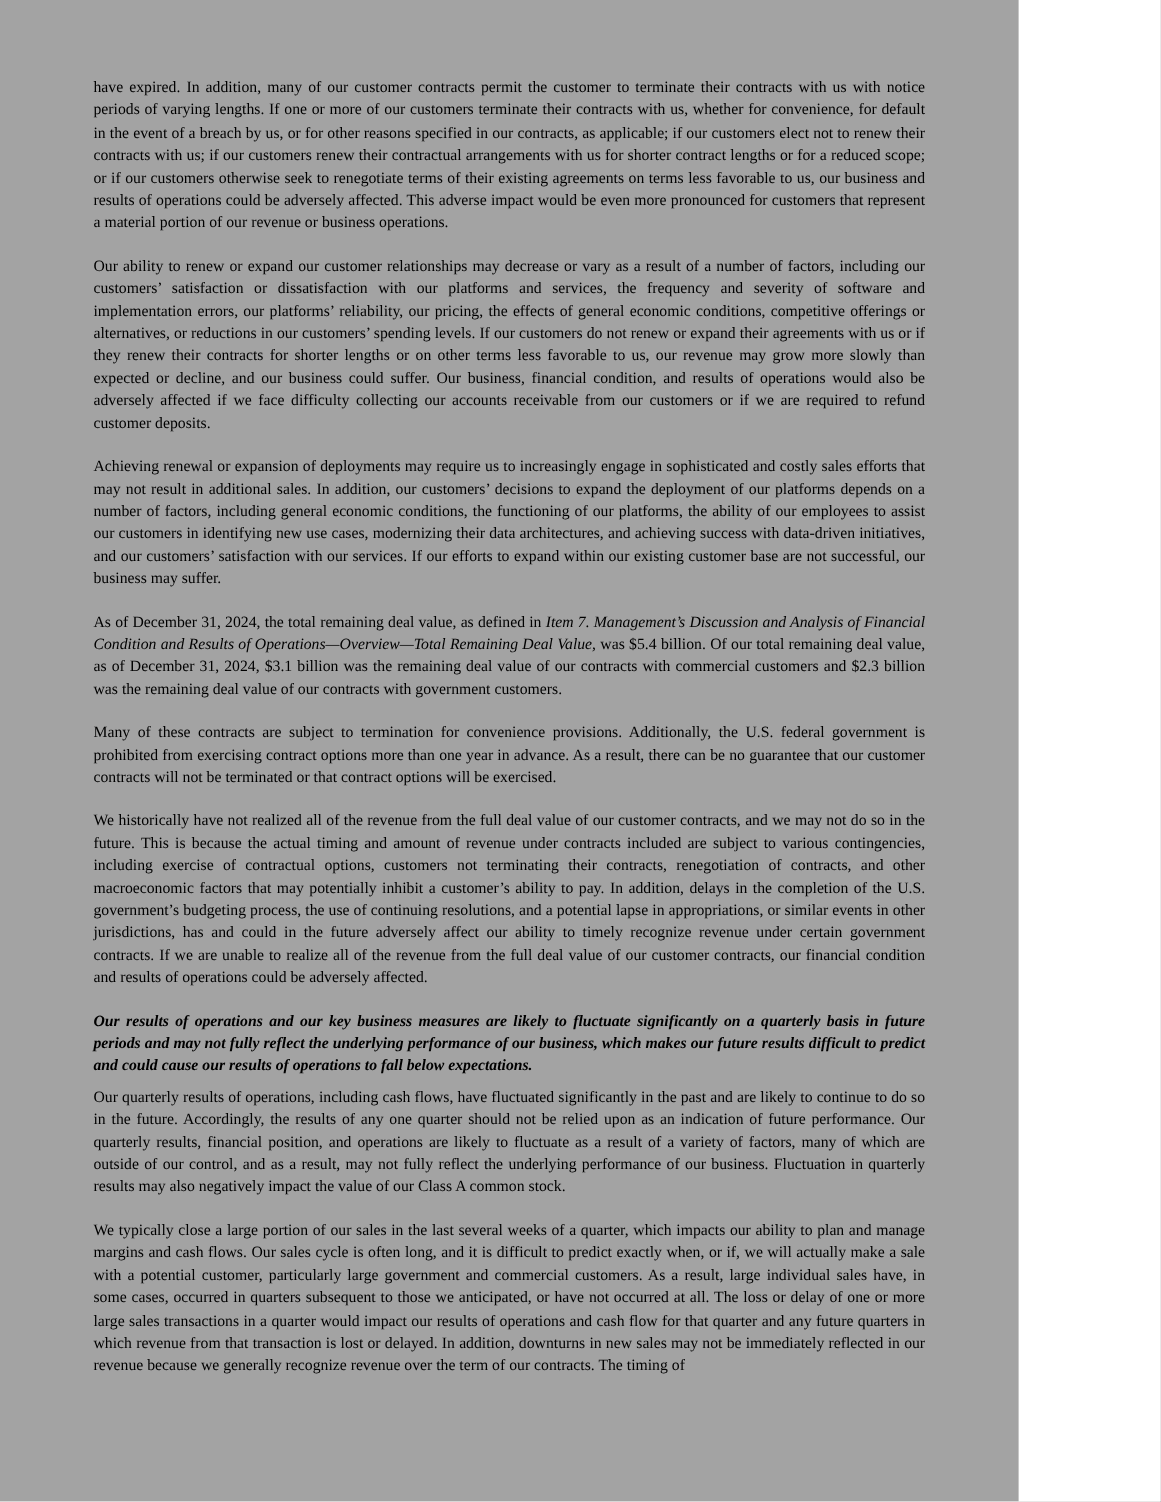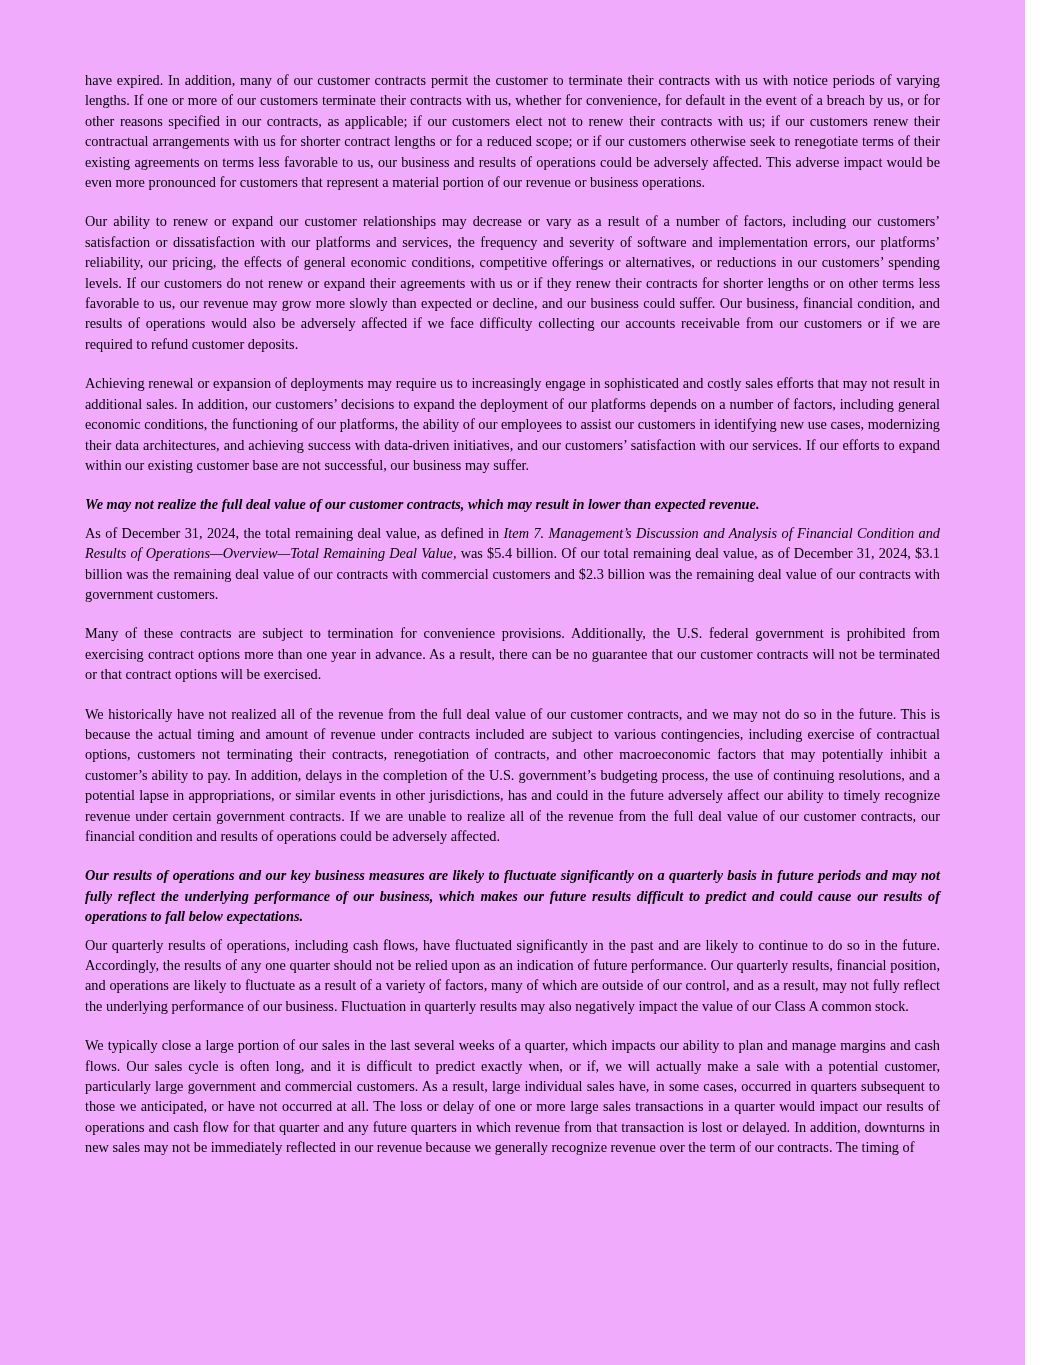--- a/index.html
+++ b/index.html
@@ -11,25 +11,25 @@
     width: 1055px;
     height: 1365px;
     position: relative;
     font-family: "Liberation Serif", serif;
     color: #000000;
   }
   .page {
     position: absolute;
     top: 0;
     left: 0;
-    width: 1025px;
+    width: 926px;
     height: 1365px;
     box-sizing: border-box;
     padding: 70px 85px 0 85px;
-    background: #f0abfc;
+    background: #a3a3a3;
   }
   .para {
     font-size: 14.3px;
     line-height: 20.4px;
     text-align: justify;
     margin: 0 0 19px 0;
   }
   .heading {
     font-size: 14.3px;
     line-height: 20.4px;
@@ -55,21 +55,20 @@
 <body>
 
 <div class="page">
 
   <p class="para"><span>have expired. In addition, many of our customer contracts permit the customer to terminate their contracts with us with notice periods of varying lengths. If one or more of our customers terminate their contracts with us, whether for convenience, for default in the event of a breach by us, or for other reasons specified in our contracts, as applicable; if our customers elect not to renew their contracts with us; if our customers renew their contractual arrangements with us for shorter contract lengths or for a reduced scope; or if our customers otherwise seek to renegotiate terms of their existing agreements on terms less favorable to us, our business and results of operations could be adversely affected. This adverse impact would be even more pronounced for customers that represent a material portion of our revenue or business operations.</span></p>
 
   <p class="para"><span>Our ability to renew or expand our customer relationships may decrease or vary as a result of a number of factors, including our customers’ satisfaction or dissatisfaction with our platforms and services, the frequency and severity of software and implementation errors, our platforms’ reliability, our pricing, the effects of general economic conditions, competitive offerings or alternatives, or reductions in our customers’ spending levels. If our customers do not renew or expand their agreements with us or if they renew their contracts for shorter lengths or on other terms less favorable to us, our revenue may grow more slowly than expected or decline, and our business could suffer. Our business, financial condition, and results of operations would also be adversely affected if we face difficulty collecting our accounts receivable from our customers or if we are required to refund customer deposits.</span></p>
 
   <p class="para"><span>Achieving renewal or expansion of deployments may require us to increasingly engage in sophisticated and costly sales efforts that may not result in additional sales. In addition, our customers’ decisions to expand the deployment of our platforms depends on a number of factors, including general economic conditions, the functioning of our platforms, the ability of our employees to assist our customers in identifying new use cases, modernizing their data architectures, and achieving success with data-driven initiatives, and our customers’ satisfaction with our services. If our efforts to expand within our existing customer base are not successful, our business may suffer.</span></p>
 
-  <p class="heading"><span>We may not realize the full deal value of our customer contracts, which may result in lower than expected revenue.</span></p>
 
   <p class="para"><span>As of December 31, 2024, the total remaining deal value, as defined in </span><span class="seg-italic">Item 7. Management’s Discussion and Analysis of Financial Condition and Results of Operations—Overview—Total Remaining Deal Value,</span><span> was $5.4 billion. Of our total remaining deal value, as of December 31, 2024, $3.1 billion was the remaining deal value of our contracts with commercial customers and $2.3 billion was the remaining deal value of our contracts with government customers.</span></p>
 
   <p class="para"><span>Many of these contracts are subject to termination for convenience provisions. Additionally, the U.S. federal government is prohibited from exercising contract options more than one year in advance. As a result, there can be no guarantee that our customer contracts will not be terminated or that contract options will be exercised.</span></p>
 
   <p class="para"><span>We historically have not realized all of the revenue from the full deal value of our customer contracts, and we may not do so in the future. This is because the actual timing and amount of revenue under contracts included are subject to various contingencies, including exercise of contractual options, customers not terminating their contracts, renegotiation of contracts, and other macroeconomic factors that may potentially inhibit a customer’s ability to pay. In addition, delays in the completion of the U.S. government’s budgeting process, the use of continuing resolutions, and a potential lapse in appropriations, or similar events in other jurisdictions, has and could in the future adversely affect our ability to timely recognize revenue under certain government contracts. If we are unable to realize all of the revenue from the full deal value of our customer contracts, our financial condition and results of operations could be adversely affected.</span></p>
 
   <p class="heading"><span>Our results of operations and our key business measures are likely to fluctuate significantly on a quarterly basis in future periods and may not fully reflect the underlying performance of our business, which makes our future results difficult to predict and could cause our results of operations to fall below expectations.</span></p>
 
   <p class="para"><span>Our quarterly results of operations, including cash flows, have fluctuated significantly in the past and are likely to continue to do so in the future. Accordingly, the results of any one quarter should not be relied upon as an indication of future performance. Our quarterly results, financial position, and operations are likely to fluctuate as a result of a variety of factors, many of which are outside of our control, and as a result, may not fully reflect the underlying performance of our business. Fluctuation in quarterly results may also negatively impact the value of our Class A common stock.</span></p>

